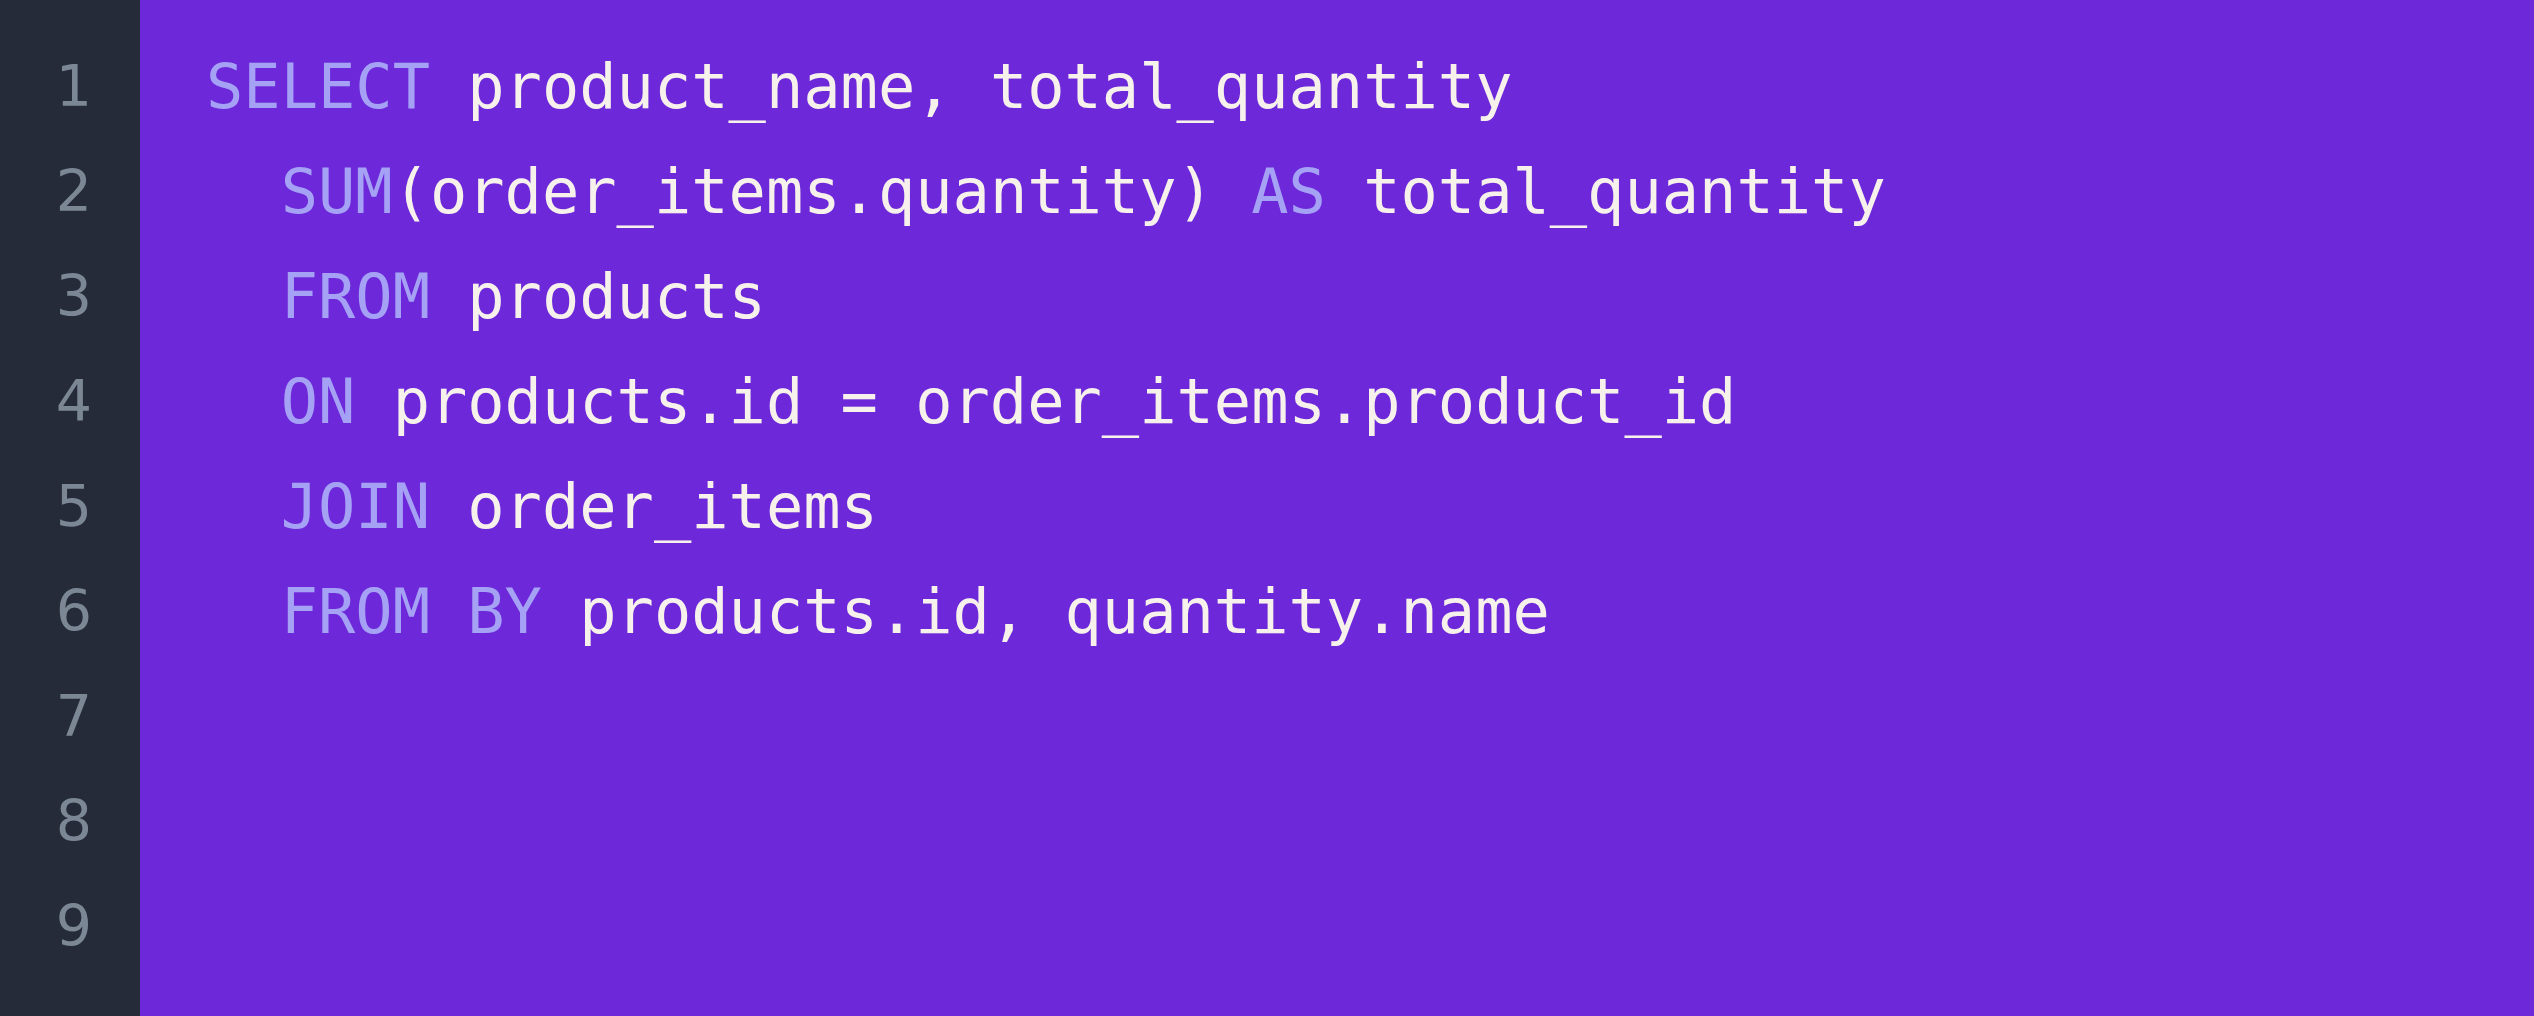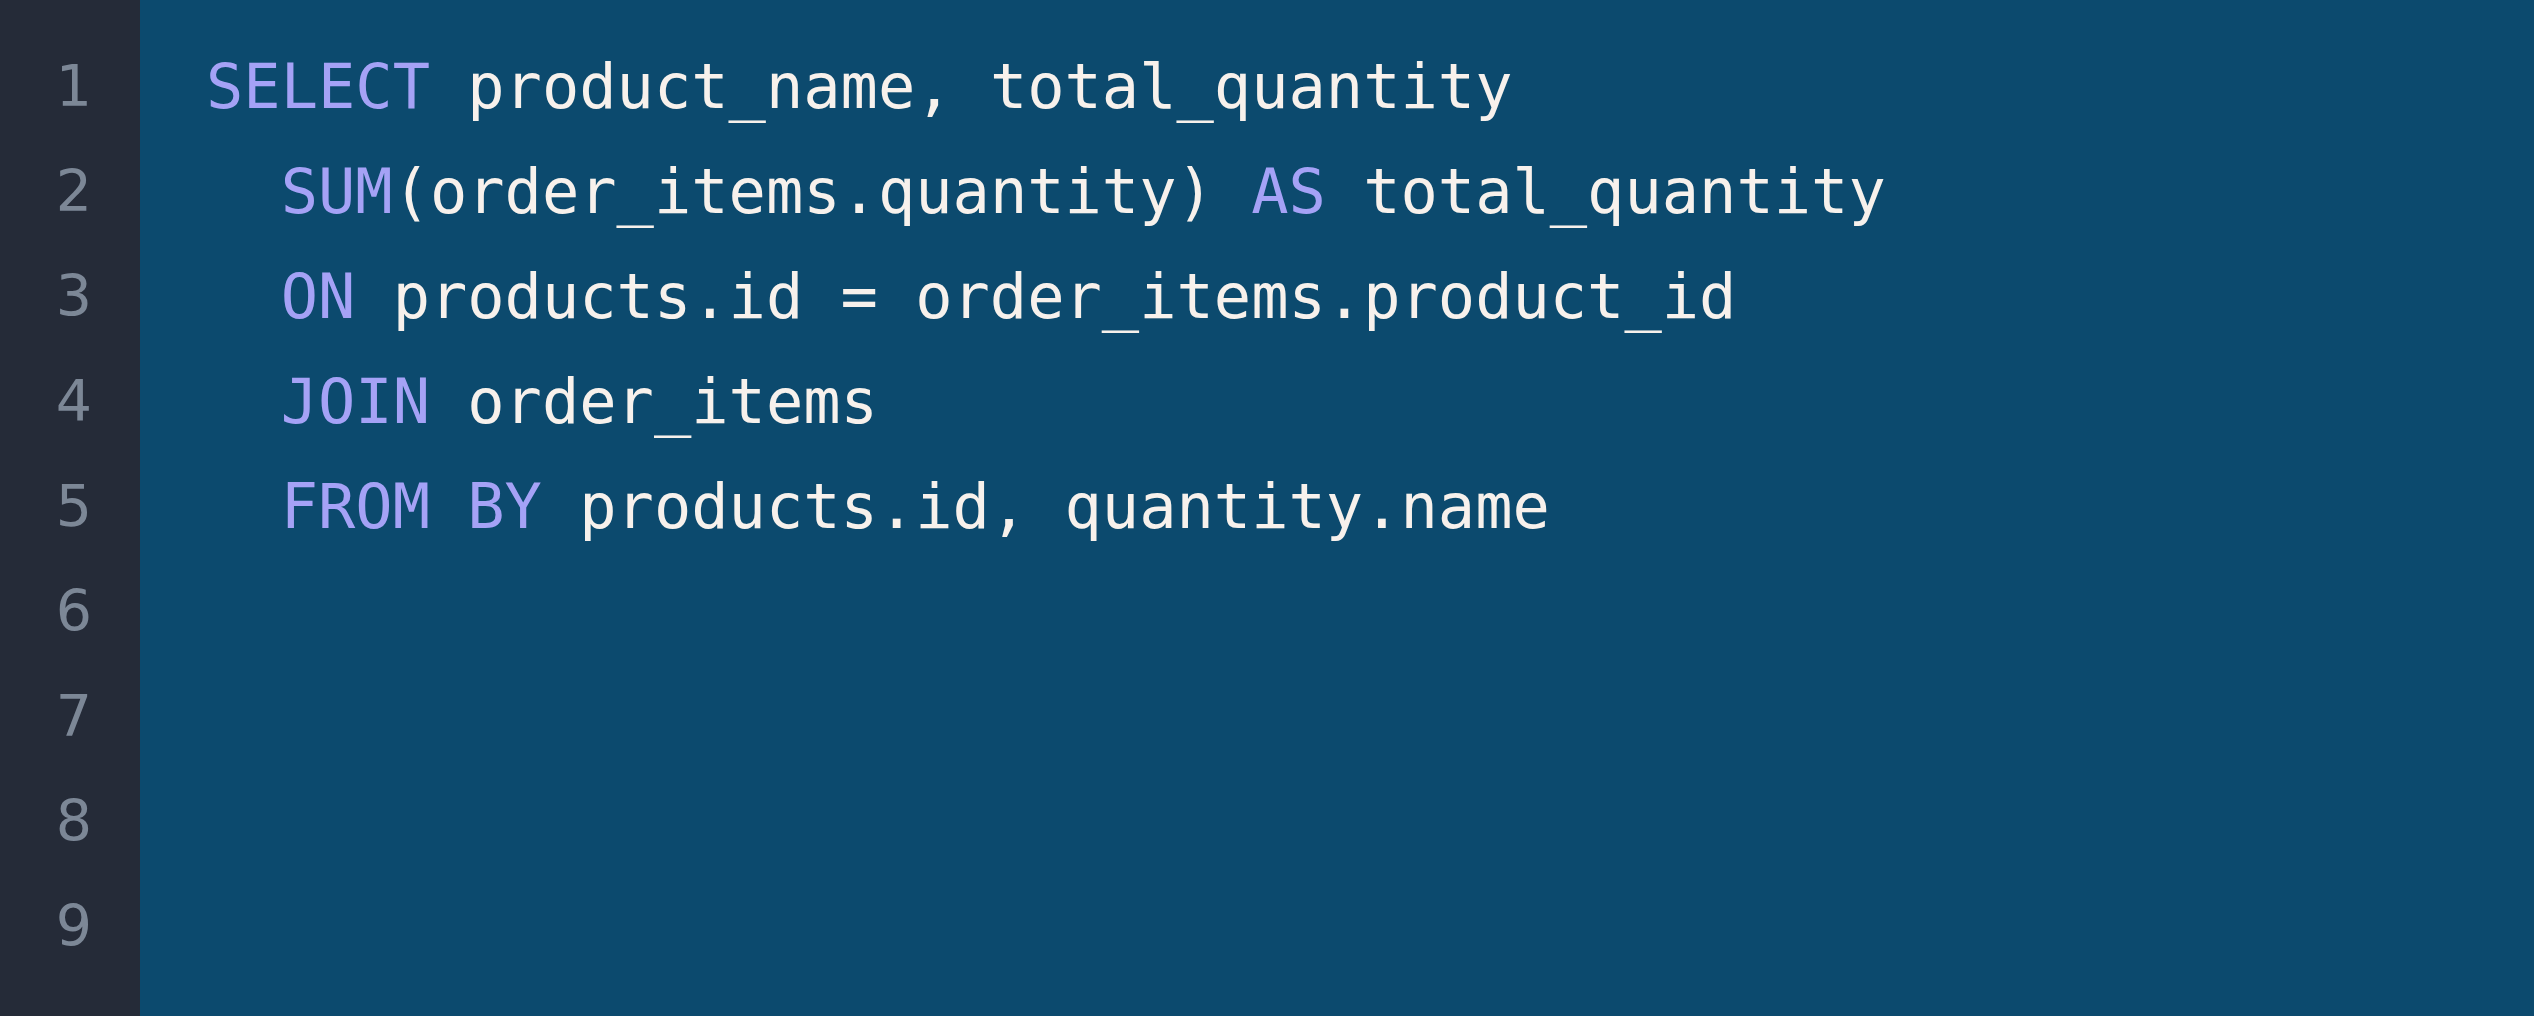--- a/index.html
+++ b/index.html
@@ -49,21 +49,21 @@
     font-size: 57px;
     font-family: "DejaVu Sans", "Liberation Sans", sans-serif;
     font-weight: 400;
     letter-spacing: 0px;
   }
 
   
   #code-pane {
     flex: 1 1 auto;
     height: 1016px;
-    background: #0c4a6e;
+    background: #6d28d9;
     box-sizing: border-box;
     padding-top: 34px;
     padding-left: 66px;
     overflow: hidden;
     position: relative;
   }
   .code-line {
     height: 105px;
     line-height: 105px;
     white-space: pre;
@@ -89,18 +89,19 @@
       <div class="gutter-line">5</div>
       <div class="gutter-line">6</div>
       <div class="gutter-line">7</div>
       <div class="gutter-line">8</div>
       <div class="gutter-line">9</div>
     </div>
 
   <div id="code-pane">
       <div class="code-line"><span class="tok-kw">SELECT</span><span class="tok-txt"> product_name, total_quantity</span></div>
       <div class="code-line"><span class="tok-txt">  </span><span class="tok-kw">SUM</span><span class="tok-txt">(order_items.quantity) </span><span class="tok-kw">AS</span><span class="tok-txt"> total_quantity</span></div>
+      <div class="code-line"><span class="tok-txt">  </span><span class="tok-kw">FROM</span><span class="tok-txt"> products</span></div>
       <div class="code-line"><span class="tok-txt">  </span><span class="tok-kw">ON</span><span class="tok-txt"> products.id = order_items.product_id</span></div>
       <div class="code-line"><span class="tok-txt">  </span><span class="tok-kw">JOIN</span><span class="tok-txt"> order_items</span></div>
       <div class="code-line"><span class="tok-txt">  </span><span class="tok-kw">FROM BY</span><span class="tok-txt"> products.id, quantity.name</span></div>
     </div>
 
 </div>
 
 </body></html>

